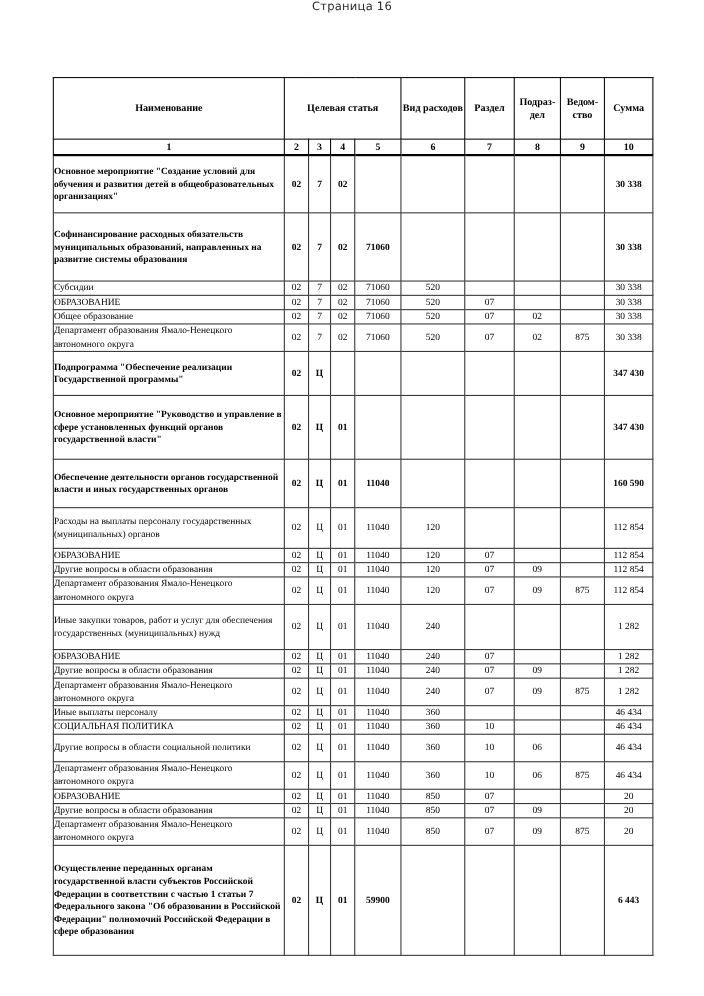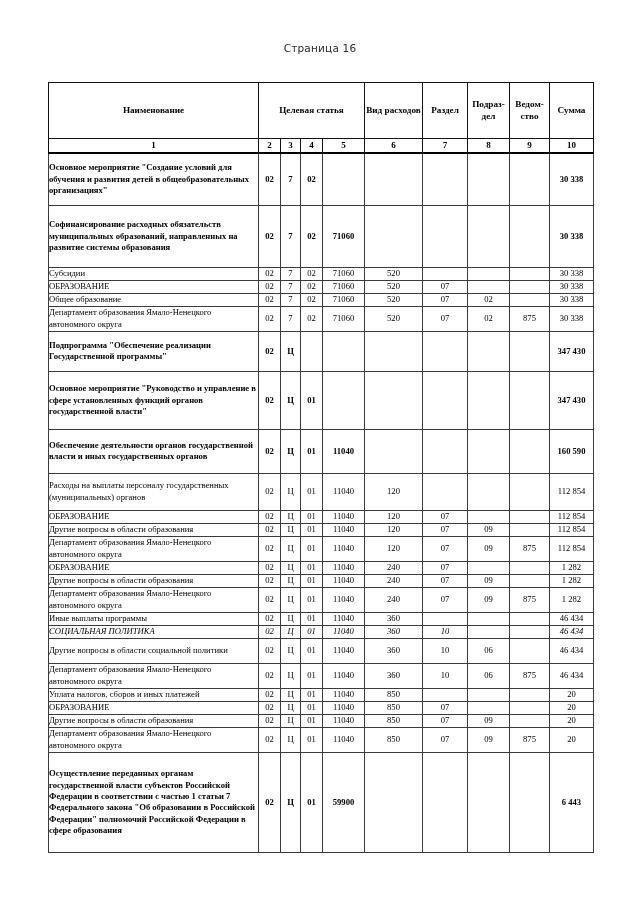--- a/index.html
+++ b/index.html
@@ -19,27 +19,26 @@
     width: 640px;
     height: 905px;
     position: relative;
     box-sizing: border-box;
   }
   .page-header {
     text-align: center;
     font-family: "DejaVu Sans", "Liberation Sans", sans-serif;
     font-size: 10.5px;
     color: #2b2b2b;
-    padding-top: 42px;
     letter-spacing: 0.2px;
   }
   .table-wrap {
     position: absolute;
     left: 48px;
-    top: 82px;
+    top: 70px;
     width: 545px;
   }
   table.budget {
     border-collapse: collapse;
     table-layout: fixed;
     width: 545px;
     font-size: 8.6px;
     line-height: 1.32;
   }
   table.budget th,
@@ -291,20 +290,32 @@
             <td class="code">02</td>
             <td class="code">Ц</td>
             <td class="code">01</td>
             <td class="code">11040</td>
             <td class="code">120</td>
             <td class="code">07</td>
             <td class="code">09</td>
             <td class="code">875</td>
             <td class="sum">112 854</td>
           </tr>
+          <tr style="height: 41px;">
+            <td class="name">Иные закупки товаров, работ и услуг для обеспечения государственных (муниципальных) нужд</td>
+            <td class="code">02</td>
+            <td class="code">Ц</td>
+            <td class="code">01</td>
+            <td class="code">11040</td>
+            <td class="code">240</td>
+            <td class="code"></td>
+            <td class="code"></td>
+            <td class="code"></td>
+            <td class="sum">1 282</td>
+          </tr>
           <tr style="height: 13px;">
             <td class="name">ОБРАЗОВАНИЕ</td>
             <td class="code">02</td>
             <td class="code">Ц</td>
             <td class="code">01</td>
             <td class="code">11040</td>
             <td class="code">240</td>
             <td class="code">07</td>
             <td class="code"></td>
             <td class="code"></td>
@@ -328,32 +339,32 @@
             <td class="code">Ц</td>
             <td class="code">01</td>
             <td class="code">11040</td>
             <td class="code">240</td>
             <td class="code">07</td>
             <td class="code">09</td>
             <td class="code">875</td>
             <td class="sum">1 282</td>
           </tr>
           <tr style="height: 13px;">
-            <td class="name">Иные выплаты программы</td>
+            <td class="name">Иные выплаты персоналу</td>
             <td class="code">02</td>
             <td class="code">Ц</td>
             <td class="code">01</td>
             <td class="code">11040</td>
             <td class="code">360</td>
             <td class="code"></td>
             <td class="code"></td>
             <td class="code"></td>
             <td class="sum">46 434</td>
           </tr>
-          <tr style="height: 13px; font-style: italic;">
+          <tr style="height: 13px;">
             <td class="name">СОЦИАЛЬНАЯ ПОЛИТИКА</td>
             <td class="code">02</td>
             <td class="code">Ц</td>
             <td class="code">01</td>
             <td class="code">11040</td>
             <td class="code">360</td>
             <td class="code">10</td>
             <td class="code"></td>
             <td class="code"></td>
             <td class="sum">46 434</td>
@@ -374,32 +385,20 @@
             <td class="name">Департамент образования Ямало-Ненецкого автономного округа</td>
             <td class="code">02</td>
             <td class="code">Ц</td>
             <td class="code">01</td>
             <td class="code">11040</td>
             <td class="code">360</td>
             <td class="code">10</td>
             <td class="code">06</td>
             <td class="code">875</td>
             <td class="sum">46 434</td>
-          </tr>
-          <tr style="height: 13px;">
-            <td class="name">Уплата налогов, сборов и иных платежей</td>
-            <td class="code">02</td>
-            <td class="code">Ц</td>
-            <td class="code">01</td>
-            <td class="code">11040</td>
-            <td class="code">850</td>
-            <td class="code"></td>
-            <td class="code"></td>
-            <td class="code"></td>
-            <td class="sum">20</td>
           </tr>
           <tr style="height: 13px;">
             <td class="name">ОБРАЗОВАНИЕ</td>
             <td class="code">02</td>
             <td class="code">Ц</td>
             <td class="code">01</td>
             <td class="code">11040</td>
             <td class="code">850</td>
             <td class="code">07</td>
             <td class="code"></td>

